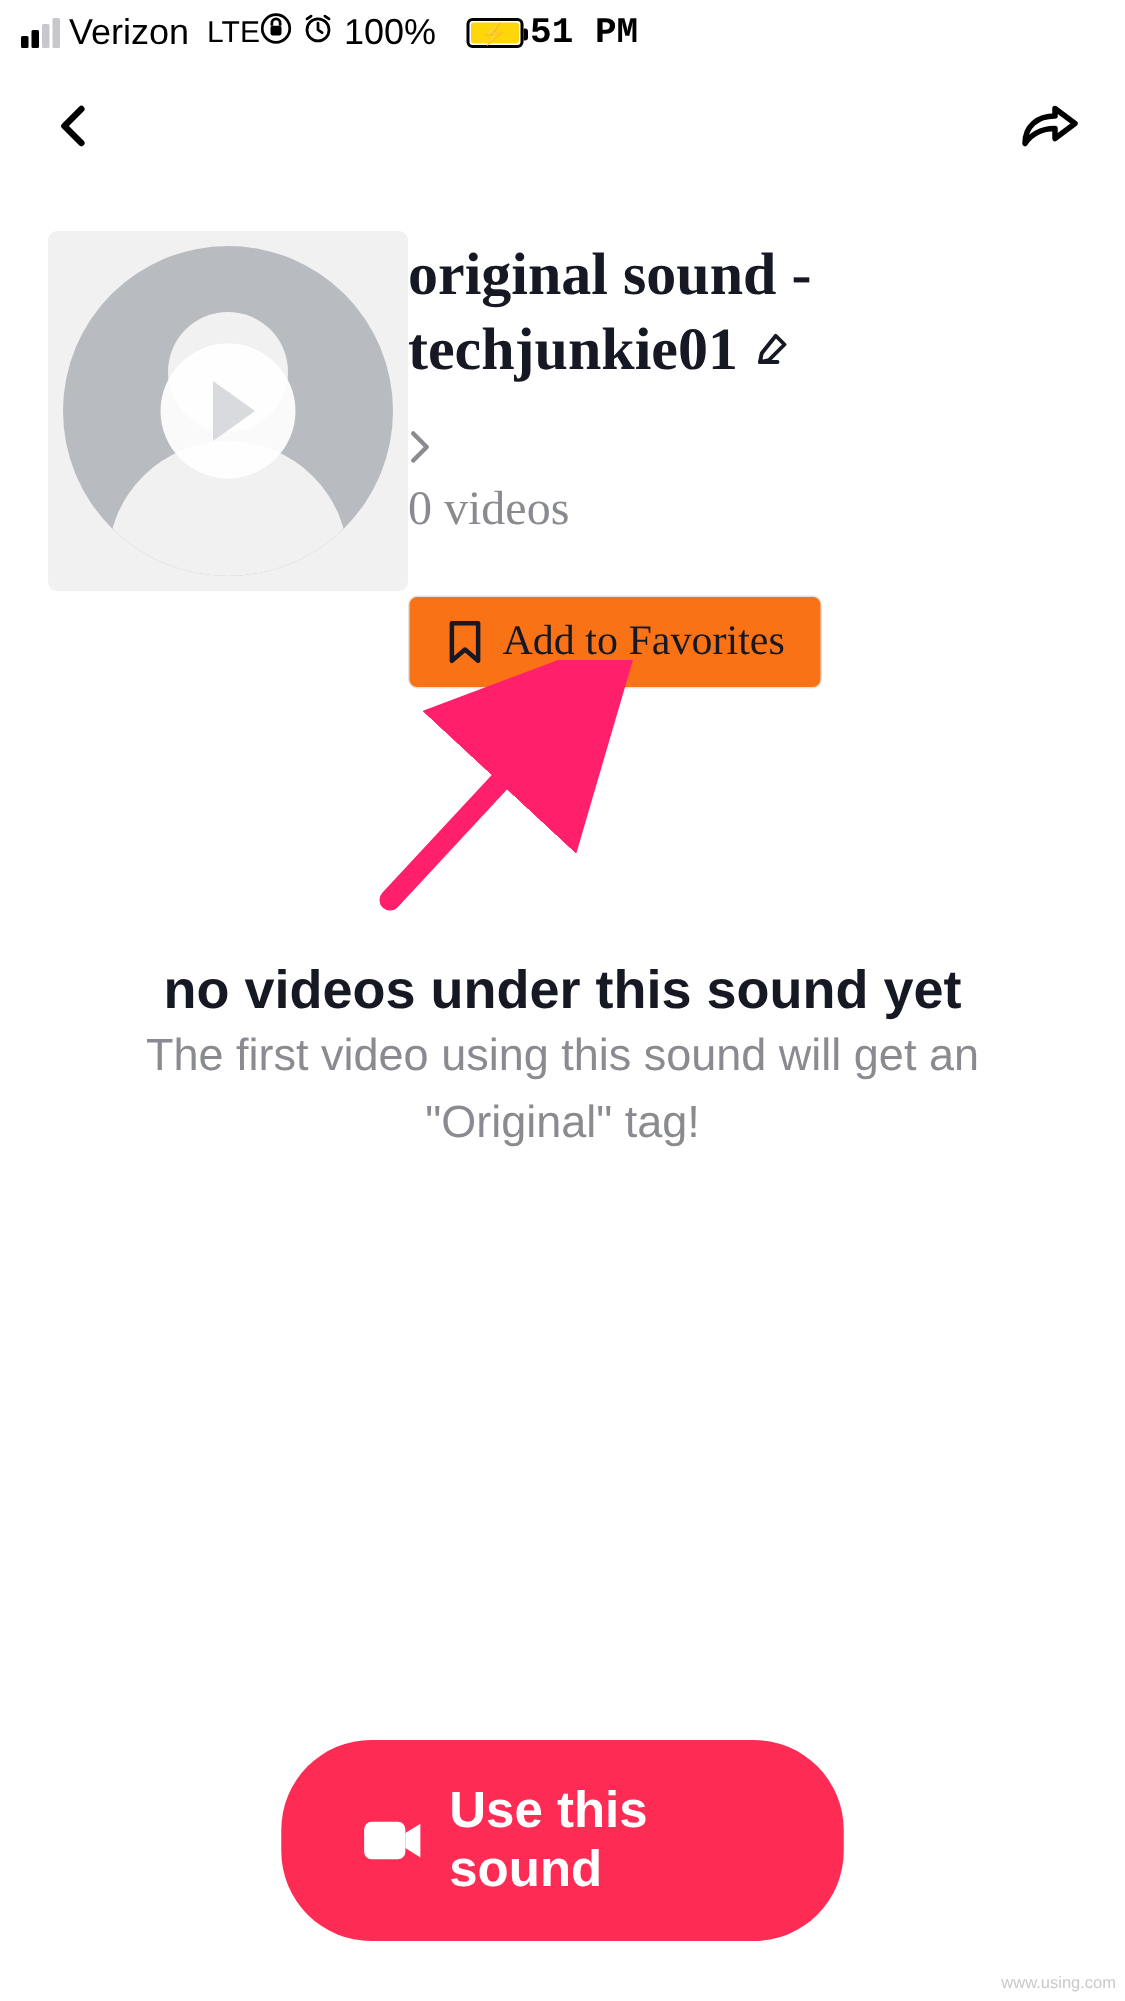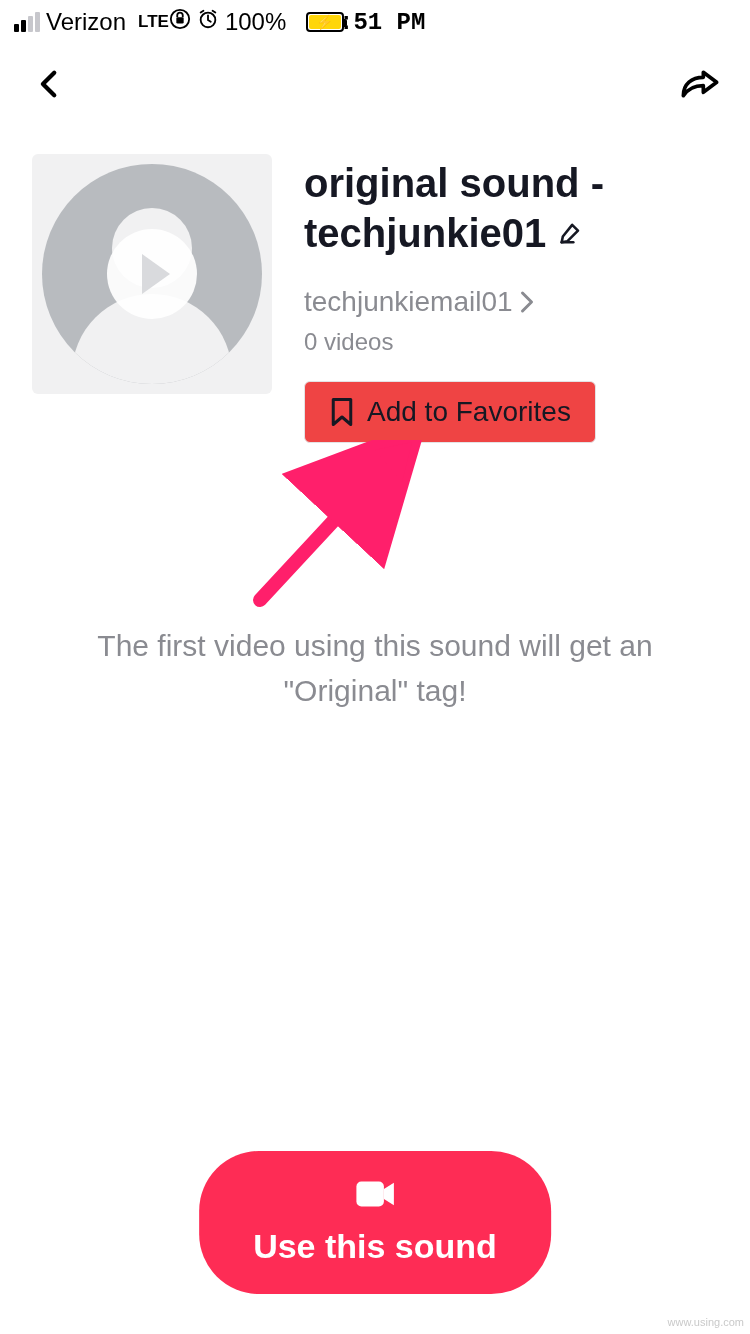--- a/index.html
+++ b/index.html
@@ -22,21 +22,21 @@
       font-weight: 500;
     }
     .status-left { display: flex; align-items: center; gap: 6px; }
     .signal-bars { display: inline-flex; align-items: flex-end; gap: 2px; }
     .signal-bars span { width: 5px; background: #c7c7cc; border-radius: 1px; }
     .signal-bars span:nth-child(1){ height: 8px; background:#000; }
     .signal-bars span:nth-child(2){ height: 12px; background:#000; }
     .signal-bars span:nth-child(3){ height: 16px; }
     .signal-bars span:nth-child(4){ height: 20px; }
     .carrier { font-size: 24px; }
-    .net-type { font-size: 17px; margin-left: 6px; font-weight: bold;}
+    .net-type { font-size: 20px; margin-left: 6px;}
     .status-center { font-weight: 600; position:absolute; left:50%; transform:translateX(-50%);font-family:Liberation Mono, monospace; }
     .status-right { display: flex; align-items: center; gap: 6px; }
     .battery-wrap { display:flex; align-items:center;gap:16px; }
     .battery {
       width: 38px; height: 20px; border: 2px solid #000; border-radius: 4px;
       position: relative; margin-left: 4px; background: #fff;
     }
     .battery::after {
       content:''; position:absolute; right:-5px; top:5px; width:3px; height:8px;
       background:#000; border-radius: 0 2px 2px 0;
@@ -52,21 +52,21 @@
       align-items: center;
       justify-content: space-between;
       padding: 0 30px;
     }
     .nav-btn { width: 40px; height: 40px; display:flex; align-items:center; justify-content:center; cursor:pointer; }
 
     
     .sound-header {
       display: flex;
       padding: 30px 32px 0 32px;
-      gap: 32px;
+      font-family: Liberation Serif, serif;
     }
     .sound-thumb {
       width: 240px; height: 240px; background: #f1f1f2; border-radius: 6px;
       display:flex; align-items:center; justify-content:center; position:relative;
       flex-shrink: 0;
     }
     .avatar-bg {
       width: 220px; height: 220px; border-radius: 50%; background: #b8bbbf;
       position: relative; overflow:hidden;
     }
@@ -86,48 +86,48 @@
     .sound-title {
       font-size: 40px; font-weight: 700; color:#161823; line-height: 1.25;
       display: inline;
     }
     .edit-icon { display:inline-block; margin-left: 6px; vertical-align: baseline; }
     .author-row {
       margin-top: 28px; font-size: 28px; color:#8a8b91; display:flex; align-items:center; gap:6px;
       cursor:pointer;
     }
     .video-count {
-      margin-top: 10px; font-size: 24px; color:#8a8b91;
+      margin-top: 10px; font-size: 32px; color:#8a8b91;
     }
     .fav-btn {
-      margin-top: 25px;
+      margin-top: 40px;
       display:inline-flex; align-items:center; gap:12px;
       border: 1.5px solid #e3e3e5; border-radius: 6px;
       padding: 14px 24px; font-size: 28px; font-weight:500; color:#161823;
-      cursor:pointer; background:#ef4444;
+      cursor:pointer; background:#f97316;
     }
 
     
     .arrow-annotation {
       position:absolute; left: 240px; top: 440px; pointer-events:none;
     }
 
     
     .empty-state {
       text-align:center; padding: 0 60px; margin-top: 180px;
     }
     .empty-title { font-size: 36px; font-weight:700; color:#161823; }
     .empty-sub { font-size: 30px; color:#8a8b91; line-height:1.5; }
 
     
     .cta {
       position:absolute; left:50%; bottom: 40px; transform:translateX(-50%);
       background:#fe2c55; color:#fff; border-radius: 60px;
       padding: 28px 54px; display:flex; align-items:center; gap:18px;
-      font-size: 34px; font-weight:600; cursor:pointer;flex-direction:column;
+      font-size: 34px; font-weight:600; cursor:pointer;
     }
     .cam-icon { display:inline-flex; }
 
     .watermark { position:absolute; right:6px; bottom:6px; font-size:11px; color:#c9c9c9; }
   </style>
 </head>
 <body>
 
 <div class="status-bar">
   <div class="status-left">
@@ -193,21 +193,20 @@
     <div>
       <span class="sound-title">original sound - techjunkie01</span>
       <span class="edit-icon">
         <svg width="28" height="28" viewBox="0 0 24 24">
             <path d="M4 20 H14" stroke="#161823" stroke-width="2.2" stroke-linecap="round"></path>
             <path d="M13 5 l5 5 L9 19 l-5 1 1-5 Z" fill="none" stroke="#161823" stroke-width="2.2" stroke-linejoin="round"></path>
           </svg>
       </span>
     </div>
     <div class="author-row">
-      <span>techjunkiemail01</span>
       <svg width="16" height="24" viewBox="0 0 10 16">
           <path d="M2 2 L8 8 L2 14" fill="none" stroke="#8a8b91" stroke-width="2" stroke-linecap="round" stroke-linejoin="round"></path>
         </svg>
     </div>
     <div class="video-count">0  videos</div>
     <div class="fav-btn">
       <svg width="26" height="30" viewBox="0 0 20 24">
           <path d="M3 2 H17 V22 L10 16 L3 22 Z" fill="none" stroke="#161823" stroke-width="2.4" stroke-linejoin="round"></path>
         </svg>
       <span>Add to Favorites</span>
@@ -221,20 +220,21 @@
       <marker id="arrowhead" markerWidth="10" markerHeight="10" refX="6" refY="5" orient="auto">
         <path d="M0 0 L10 5 L0 10 Z" fill="#ff1f6b"></path>
       </marker>
     </defs>
     <line x1="20" y1="160" x2="150" y2="20" stroke-width="14" stroke-linecap="round" marker-end="url(#arrowhead)" stroke="#ff1f6b"></line>
     <path d="M135 10 L172 2 L162 42 Z" fill="#ff1f6b"></path>
   </svg>
 </div>
 
 <div class="empty-state">
+  <div class="empty-title">no videos under this sound yet</div>
   <div class="empty-sub">The first video using this sound will get an "Original" tag!</div>
 </div>
 
 <div class="cta">
   <span class="cam-icon">
     <svg width="40" height="30" viewBox="0 0 32 22">
         <rect x="1" y="1" width="22" height="20" rx="4" fill="#fff"></rect>
         <path d="M23 7 L31 2 V20 L23 15 Z" fill="#fff"></path>
       </svg>
   </span>

